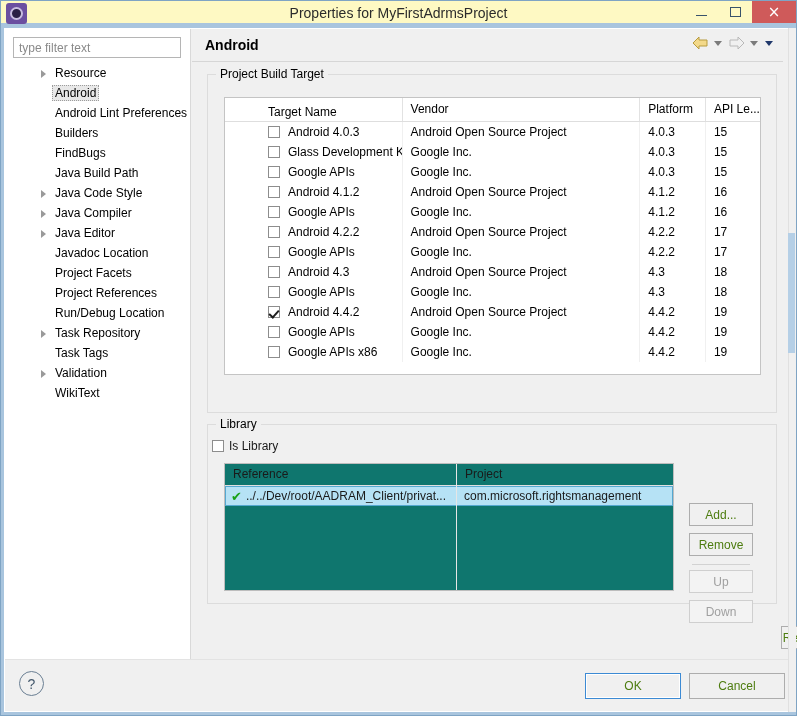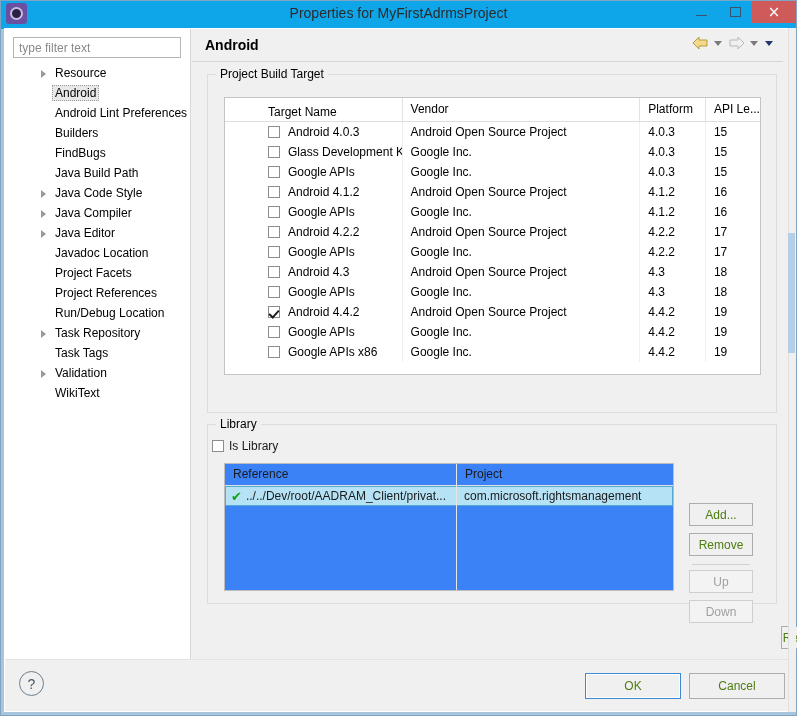--- a/index.html
+++ b/index.html
@@ -15,22 +15,22 @@
   #window {
     position: relative;
     width: 797px; height: 716px;
     background: #a9c5de;
     border: 1px solid #7fa4c4;
   }
 
   
   #titlebar {
     position: relative;
-    height: 28px;
-    background: #0ea5e9;
+    height: 22px;
+    background: #fef9c3;
     display: flex;
     align-items: flex-start;
   }
   #app-icon {
     width: 21px; height: 21px;
     margin: 2px 0 0 5px;
     border-radius: 3px;
     background: #6b4fa0;
     display: flex; align-items: center; justify-content: center;
     flex: none;
@@ -256,21 +256,21 @@
     position: absolute;
     left: 4px; top: 14px;
     display: flex; align-items: center;
     font-size: 12px;
   }
   #is-library-row .cb { margin-right: 5px; }
   #lib-table {
     position: absolute;
     left: 16px; top: 38px;
     width: 450px; height: 128px;
-    background: #3b82f6;
+    background: #0f766e;
     border: 1px solid #bdbdbd;
     overflow: hidden;
   }
   .lib-head {
     display: flex; height: 22px;
     border-bottom: 1px solid #e0e0e0;
   }
   .lib-head .th { font-size: 12px; padding: 3px 0 0 8px; }
   .lc-ref { width: 232px; border-right: 1px solid #e6e6e6; }
   .lc-proj { width: 216px; }

